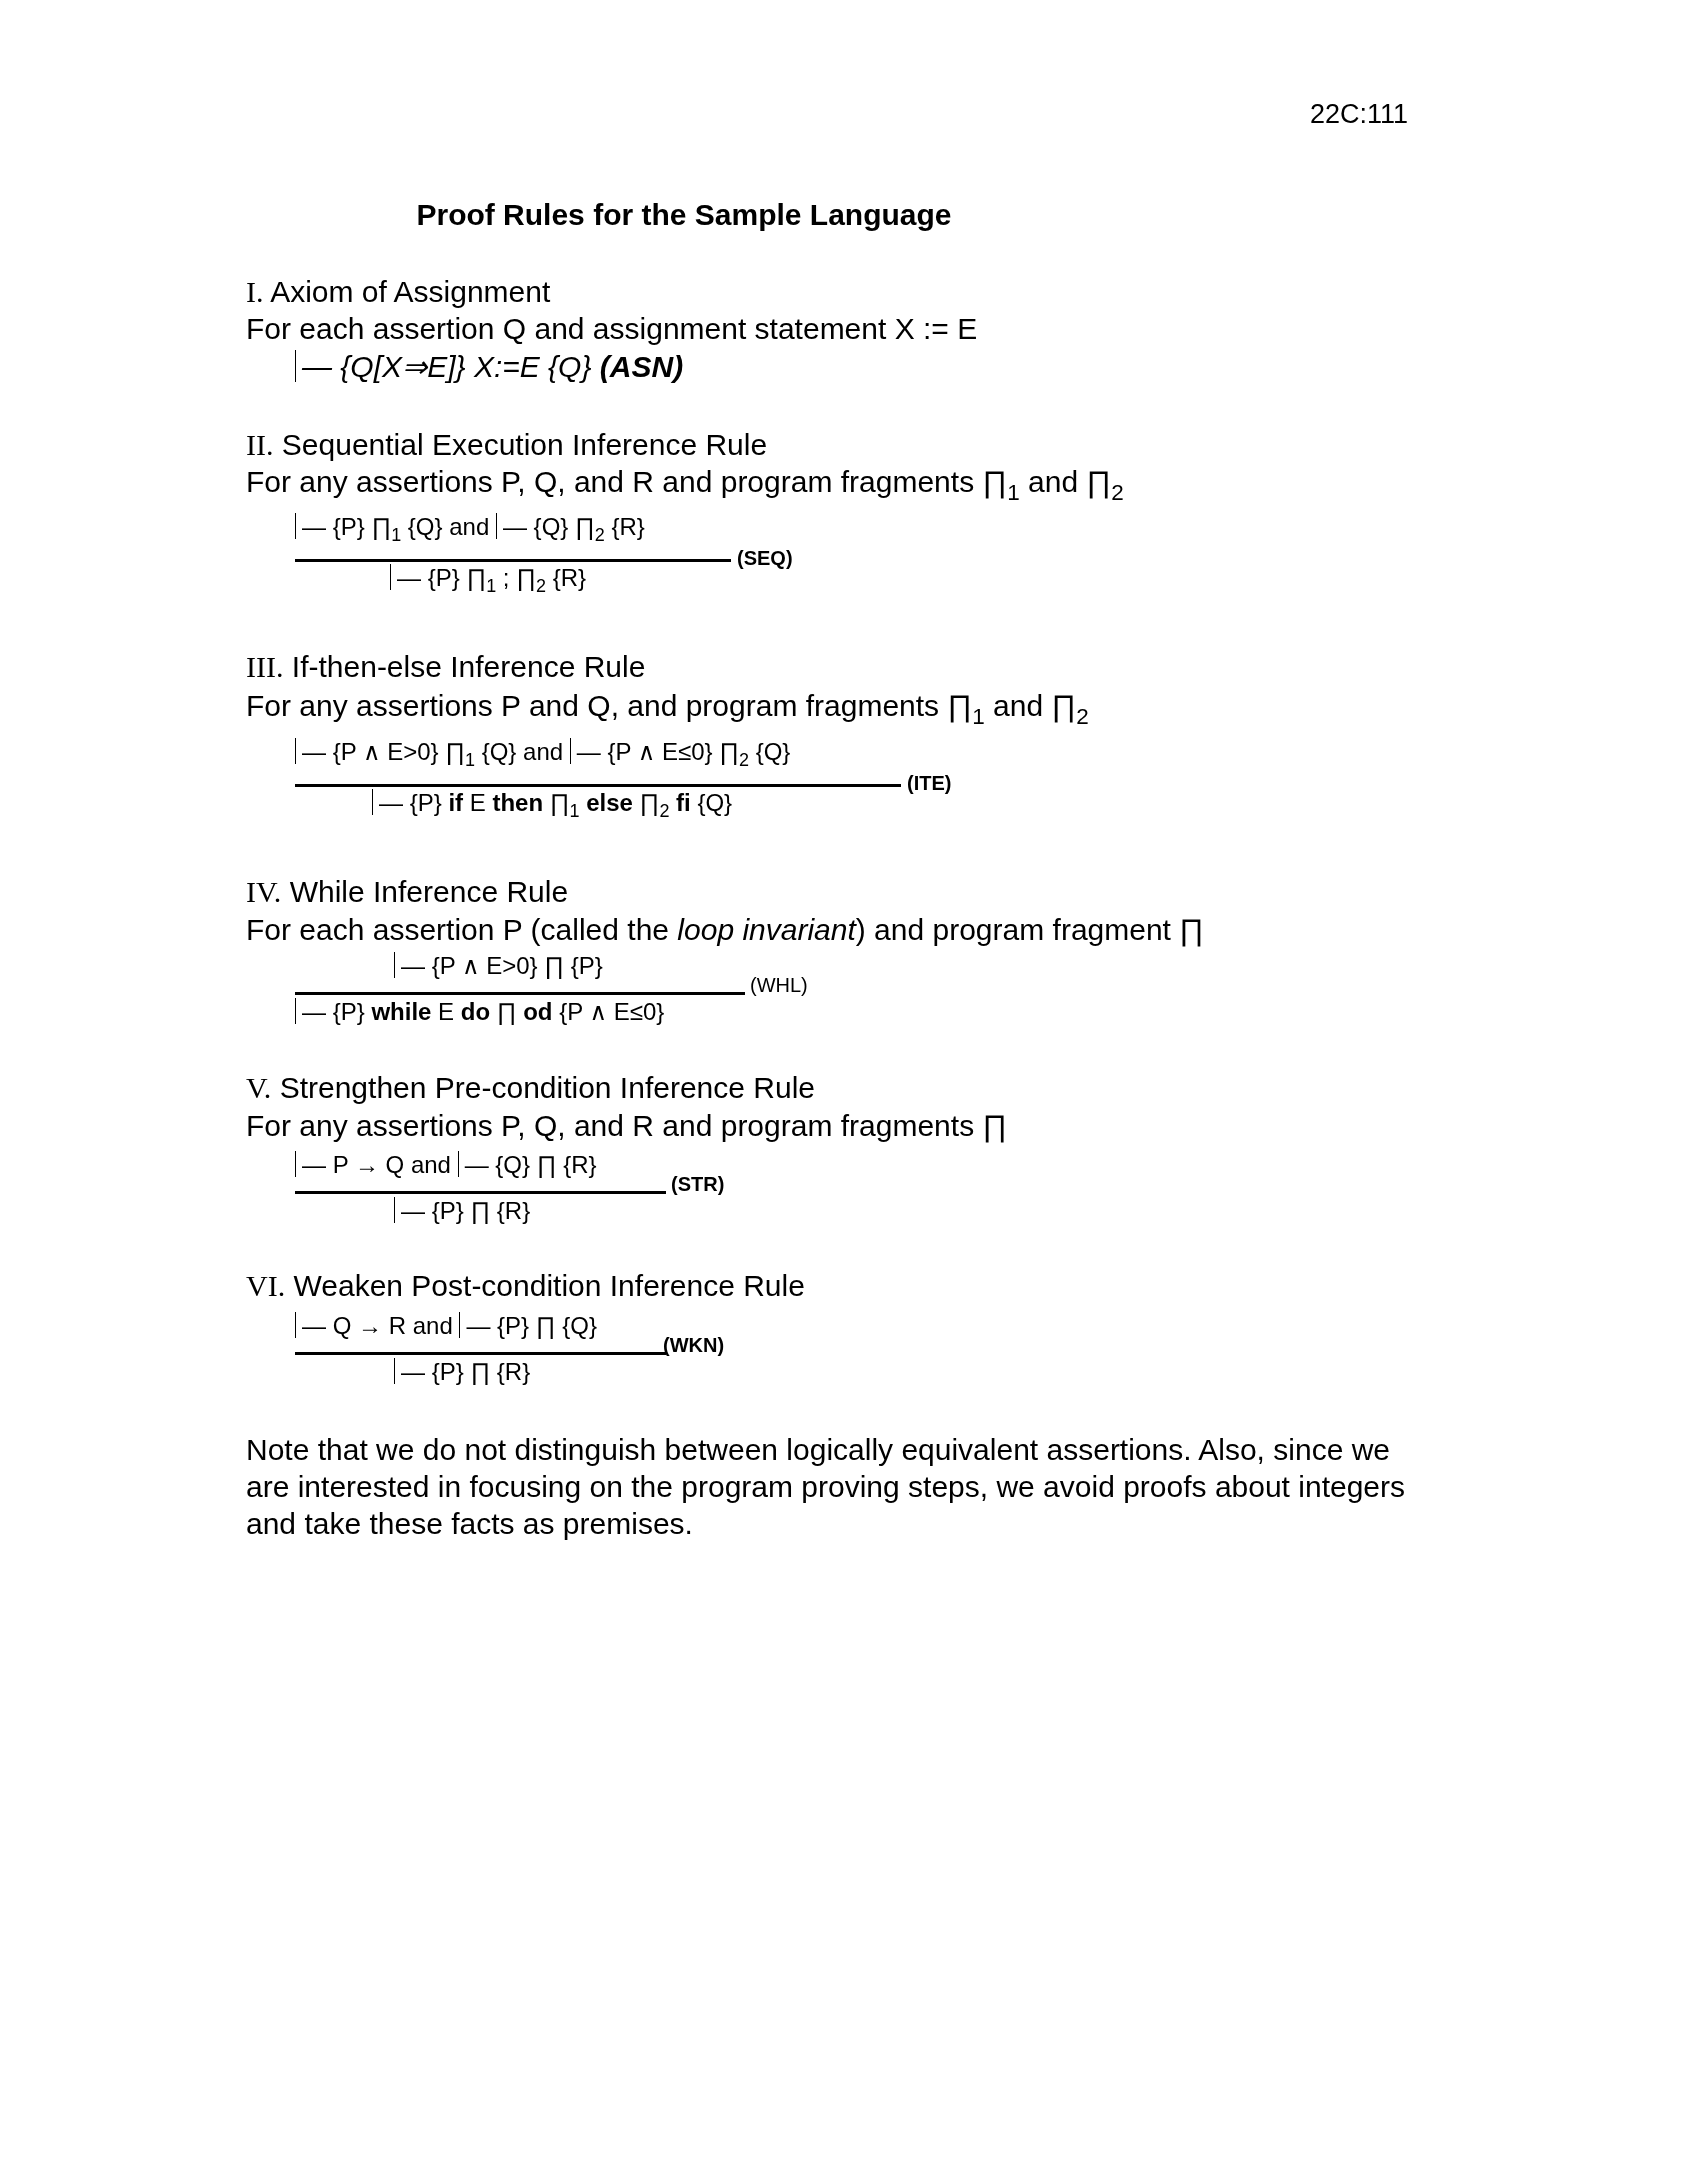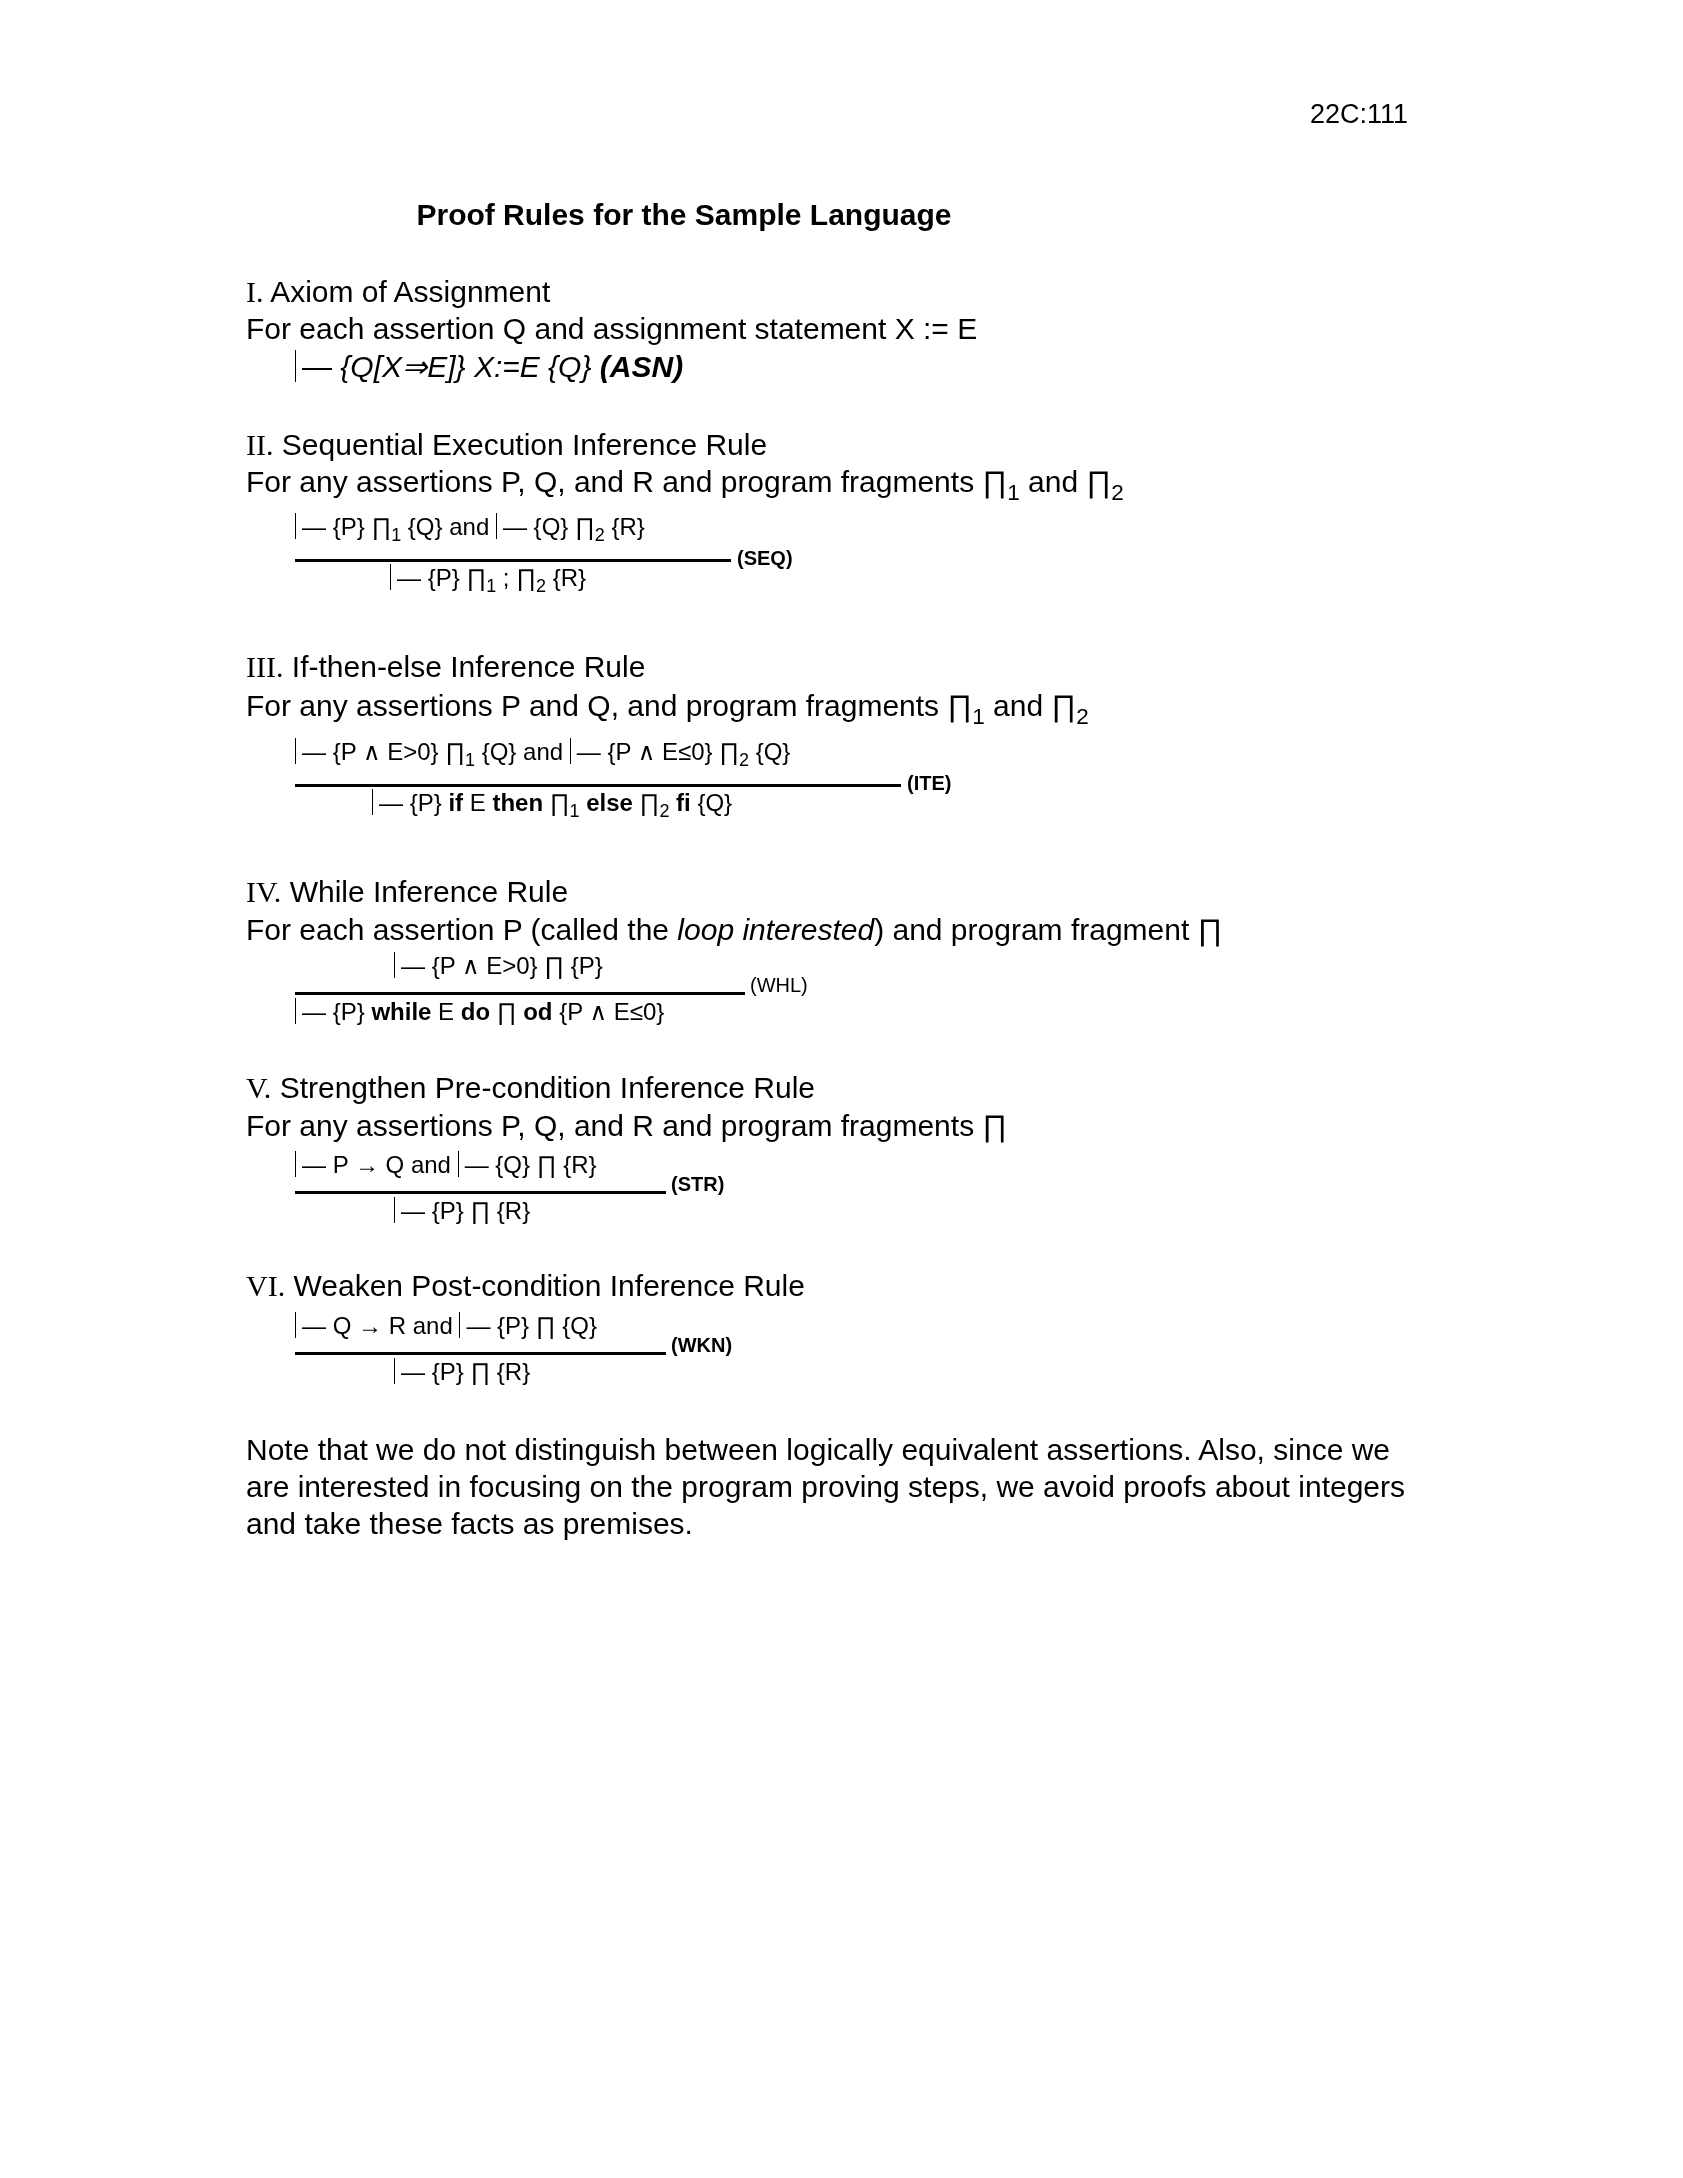--- a/index.html
+++ b/index.html
@@ -70,21 +70,21 @@
   <div class="conc" style="left:77px; top:51px;">
     <span class="turn"></span><span>—</span> <span>{P}</span> <b>if</b> <span>E</span> <b>then</b> <span>∏</span><sub>1</sub> <b>else</b> <span>∏</span><sub>2</sub> <b>fi</b> <span>{Q}</span>
   </div>
   <div class="name normal" style="left:612px; top:34px; font-weight:bold;">(ITE)</div>
 </div>
 
 <div class="abs head" style="top:875px;">
   <span class="rn">IV.</span>
   <span>While Inference Rule</span>
 </div>
-<div class="abs line" style="top:913px;"><span>For each assertion P (called the </span><i>loop interested</i><span>) and program fragment ∏</span></div>
+<div class="abs line" style="top:913px;"><span>For each assertion P (called the </span><i>loop invariant</i><span>) and program fragment ∏</span></div>
 <div class="rule" style="left:295px; top:952px;">
   <div class="prem" style="left:99px; top:0;">
     <span class="turn"></span><span>—</span> <span>{P ∧ E&gt;0}</span> <span>∏</span> <span>{P}</span>
   </div>
   <div class="bar" style="left:0; top:40px; width:450px;"></div>
   <div class="conc" style="left:0; top:46px;">
     <span class="turn"></span><span>—</span> <span>{P}</span> <b>while</b> <span>E</span> <b>do</b> <span>∏</span> <b>od</b> <span>{P ∧ E≤0}</span>
   </div>
   <div class="name normal" style="left:455px; top:22px;">(WHL)</div>
 </div>
@@ -110,17 +110,17 @@
   <span>Weaken Post-condition Inference Rule</span>
 </div>
 <div class="rule" style="left:295px; top:1312px;">
   <div class="prem" style="left:0; top:0;">
     <span class="turn"></span><span>—</span> <span>Q → R</span> <span>and</span> <span class="turn"></span><span>—</span> <span>{P}</span> <span>∏</span> <span>{Q}</span>
   </div>
   <div class="bar" style="left:0; top:40px; width:371px;"></div>
   <div class="conc" style="left:99px; top:46px;">
     <span class="turn"></span><span>—</span> <span>{P}</span> <span>∏</span> <span>{R}</span>
   </div>
-  <div class="name" style="left:376px; top:22px;text-align:right;">(WKN)</div>
+  <div class="name" style="left:368px; top:22px;text-align:right;">(WKN)</div>
 </div>
 
 <div class="abs note">Note that we do not distinguish between logically equivalent assertions. Also, since we are interested in focusing on the program proving steps, we avoid proofs about integers and take these facts as premises.</div>
 
 
 </body></html>

